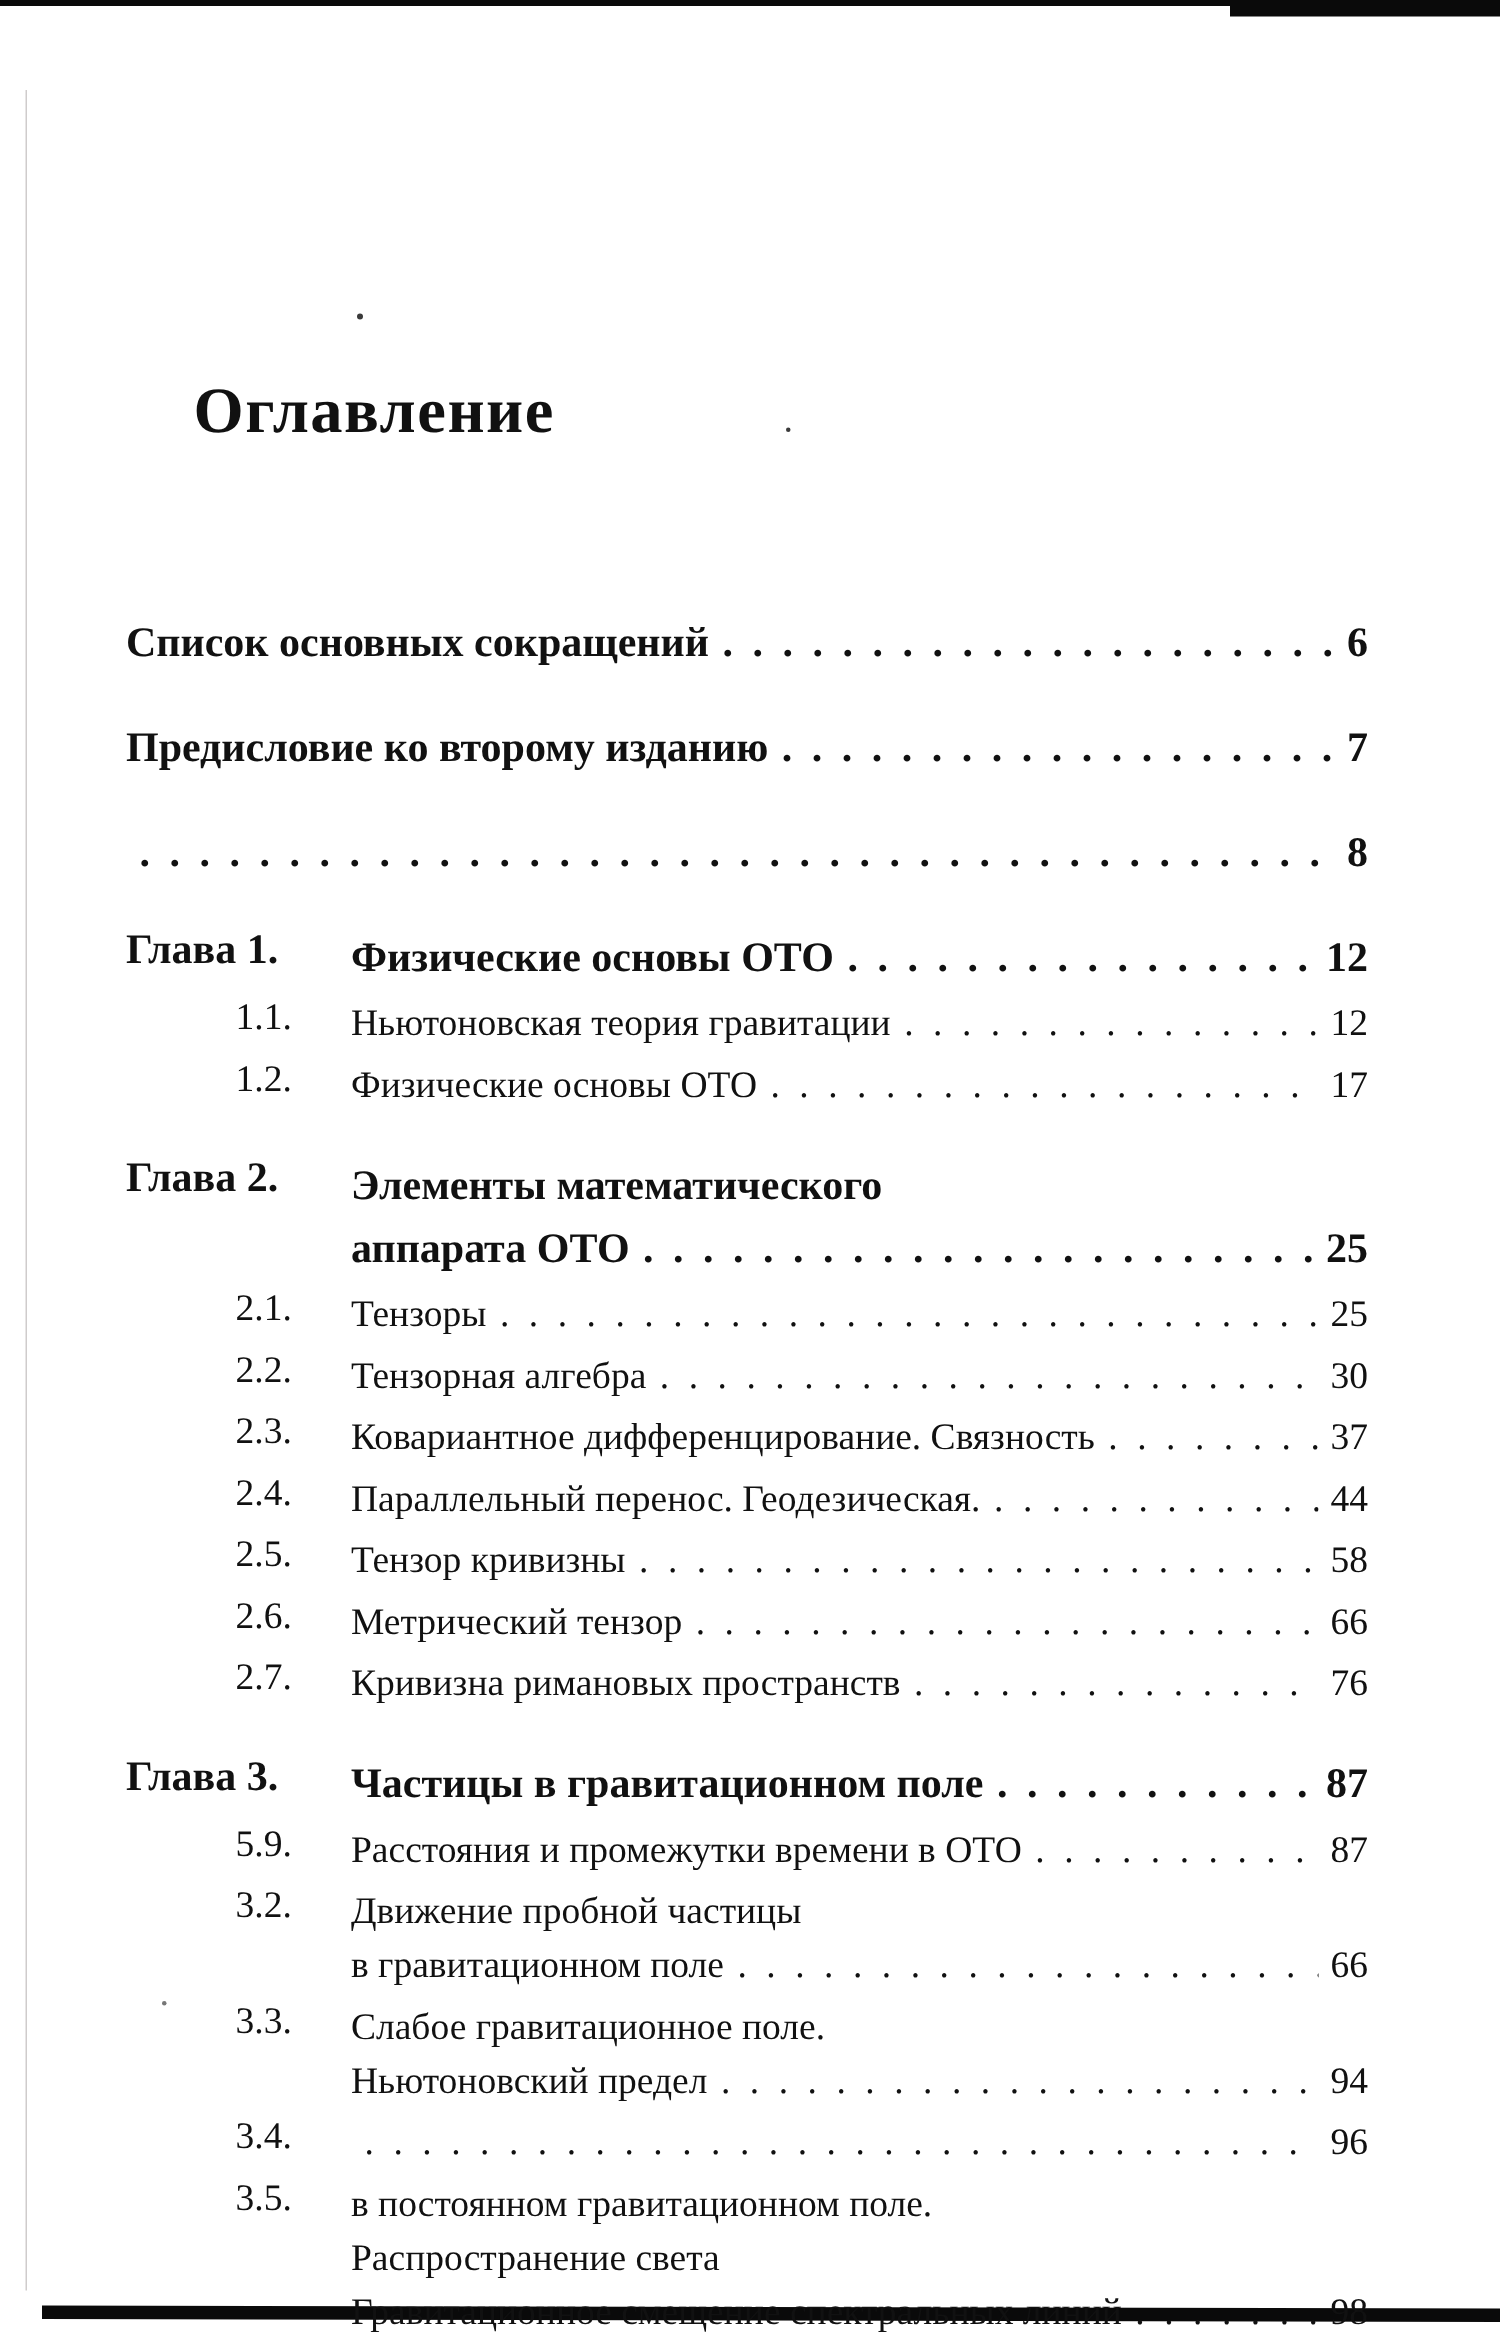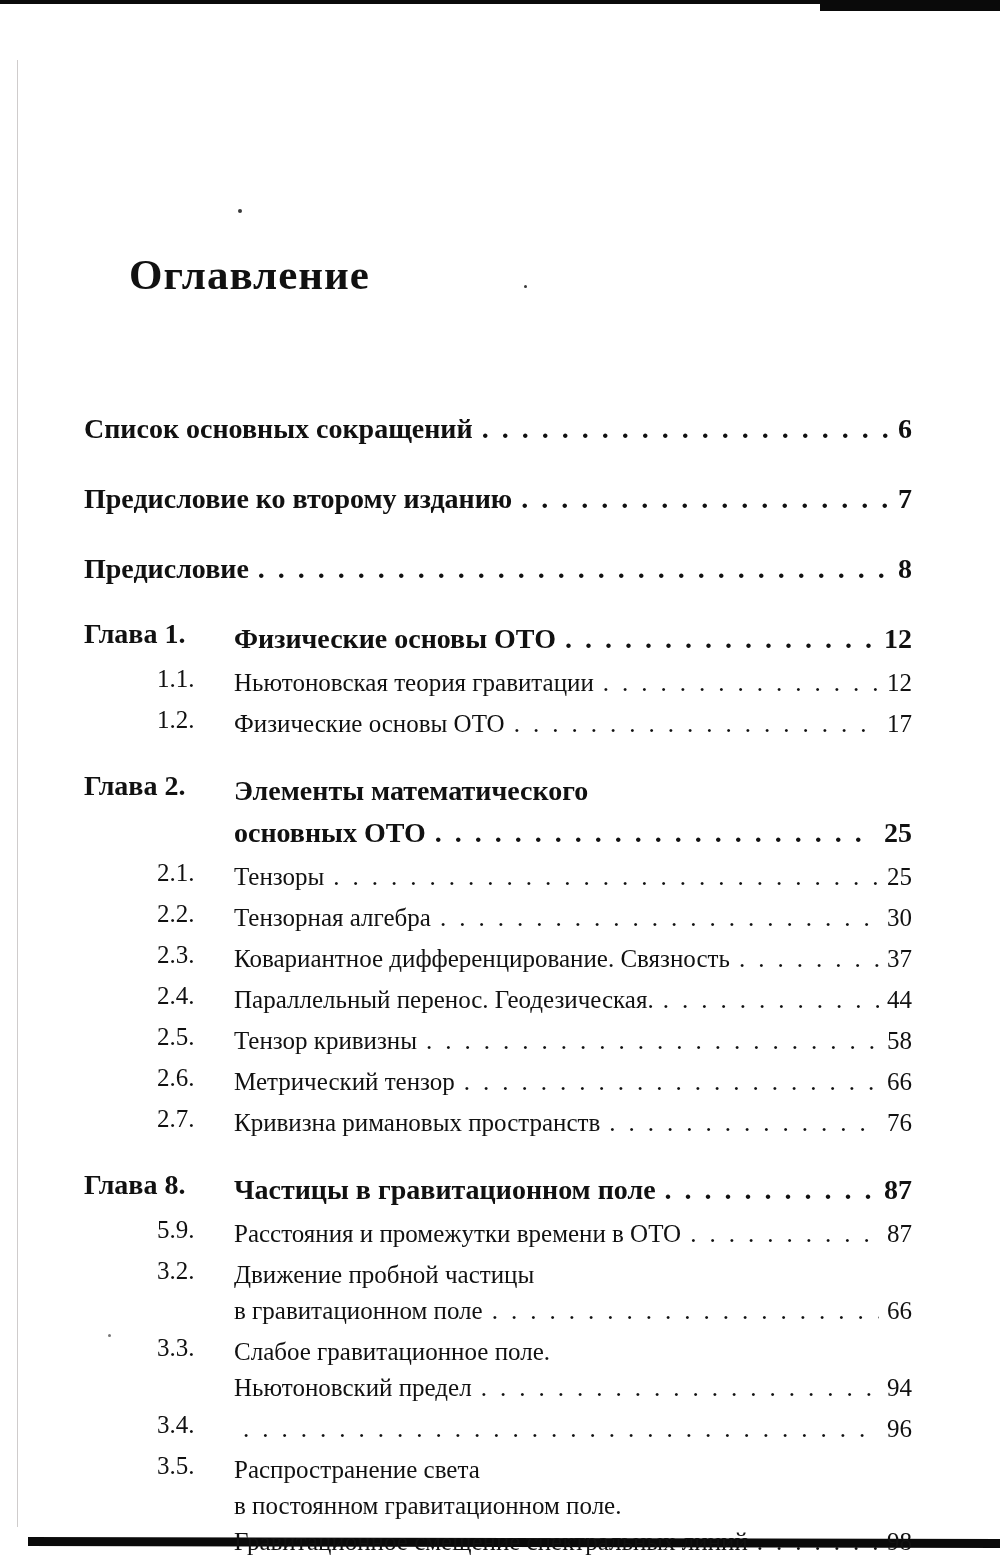--- a/index.html
+++ b/index.html
@@ -103,21 +103,20 @@
           <div class="line">
             <span class="txt">Предисловие ко второму изданию</span>
             <span class="leader">......................................................................</span>
             <span class="page-num">7</span>
           </div>
         </div>
       </div>
       <div class="entry top">
         <div class="content">
           <div class="line">
-            <span class="txt">Предисловие</span>
             <span class="leader">......................................................................</span>
             <span class="page-num">8</span>
           </div>
         </div>
       </div>
       <div class="entry chapter">
         <span class="label">Глава 1.</span>
         <div class="content">
           <div class="line">
             <span class="txt">Физические основы ОТО</span>
@@ -146,21 +145,21 @@
           </div>
         </div>
       </div>
       <div class="entry chapter">
         <span class="label">Глава 2.</span>
         <div class="content">
           <div class="line">
             <span class="txt">Элементы математического</span>
           </div>
           <div class="line">
-            <span class="txt">основных ОТО</span>
+            <span class="txt">аппарата ОТО</span>
             <span class="leader">......................................................................</span>
             <span class="page-num">25</span>
           </div>
         </div>
       </div>
       <div class="entry sub">
         <span class="label">2.1.</span>
         <div class="content">
           <div class="line">
             <span class="txt">Тензоры</span>
@@ -223,21 +222,21 @@
         <span class="label">2.7.</span>
         <div class="content">
           <div class="line">
             <span class="txt">Кривизна римановых пространств</span>
             <span class="leader">......................................................................</span>
             <span class="page-num">76</span>
           </div>
         </div>
       </div>
       <div class="entry chapter">
-        <span class="label">Глава 8.</span>
+        <span class="label">Глава 3.</span>
         <div class="content">
           <div class="line">
             <span class="txt">Частицы в гравитационном поле</span>
             <span class="leader">......................................................................</span>
             <span class="page-num">87</span>
           </div>
         </div>
       </div>
       <div class="entry sub">
         <span class="label">5.9.</span>
@@ -281,24 +280,24 @@
           <div class="line">
             <span class="leader">......................................................................</span>
             <span class="page-num">96</span>
           </div>
         </div>
       </div>
       <div class="entry sub">
         <span class="label">3.5.</span>
         <div class="content">
           <div class="line">
+            <span class="txt">в постоянном гравитационном поле.</span>
+          </div>
+          <div class="line">
             <span class="txt">Распространение света</span>
-          </div>
-          <div class="line">
-            <span class="txt">в постоянном гравитационном поле.</span>
           </div>
           <div class="line">
             <span class="txt">Гравитационное смещение спектральных линий</span>
             <span class="leader">......................................................................</span>
             <span class="page-num">98</span>
           </div>
         </div>
       </div>
     </div>
 </div>

